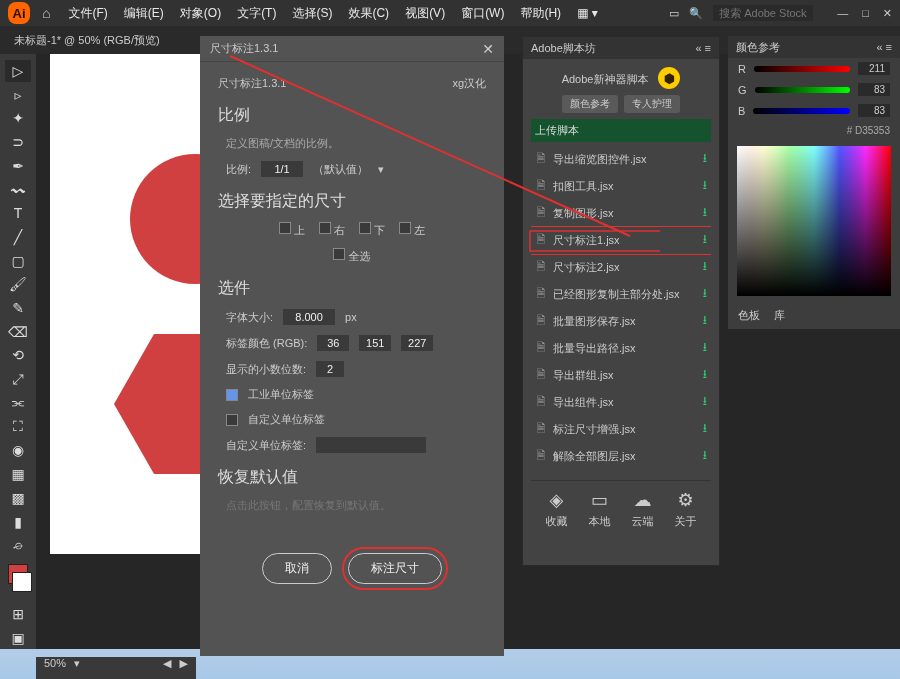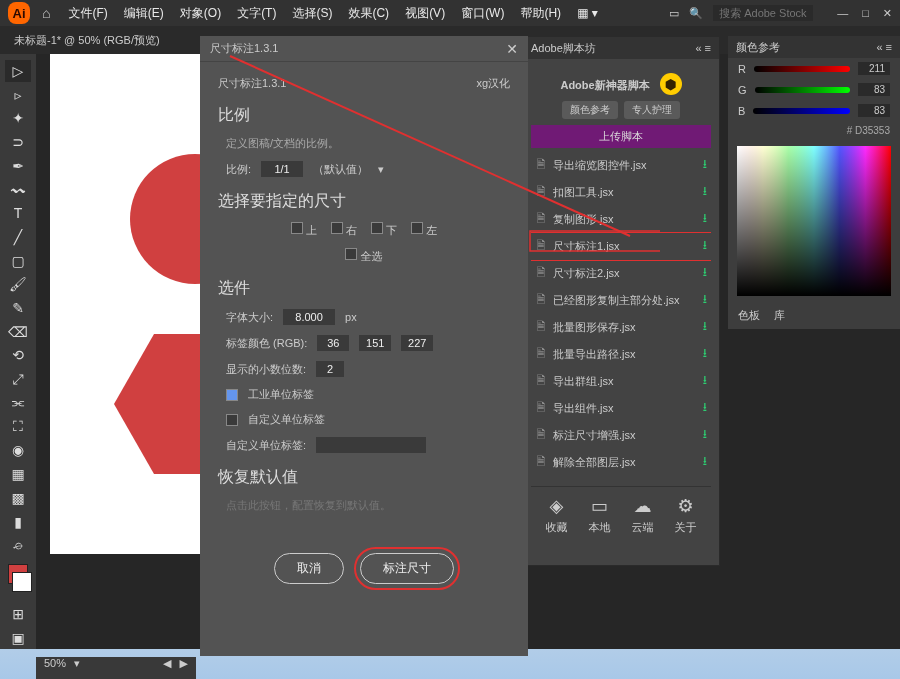--- a/index.html
+++ b/index.html
@@ -15,41 +15,41 @@
 .toolbox{width:36px;background:#3a3a3a;display:flex;flex-direction:column;align-items:center;padding-top:6px;gap:2px}
 .tool{width:26px;height:22px;display:flex;align-items:center;justify-content:center;color:#ddd;cursor:pointer;font-size:14px}
 .tool.sel{background:#2a2a2a}
 .swatch-fg{width:20px;height:20px;background:#d04040;border:1px solid #222;margin-top:6px}
 .swatch-bg{width:20px;height:20px;background:#fff;border:1px solid #222;margin-top:-14px;margin-left:8px}
 .canvas-area{flex:1;background:#262626;position:relative}
 .canvas{position:absolute;left:14px;top:0;width:450px;height:500px;background:#fff}
 .circle{width:130px;height:130px;background:#d04040;border-radius:50%;position:absolute;left:80px;top:100px}
 .hexagon{width:160px;height:140px;background:#d04040;position:absolute;left:64px;top:280px;clip-path:polygon(25% 0,75% 0,100% 50%,75% 100%,25% 100%,0 50%)}
 .zoom-bar{position:absolute;bottom:0;left:36px;height:22px;background:#393939;display:flex;align-items:flex-start;padding:0 8px;gap:8px;width:160px}
-.dialog{position:absolute;left:200px;top:36px;width:328px;height:620px;background:#535353;z-index:50}
+.dialog{position:absolute;left:200px;top:36px;width:304px;height:620px;background:#535353;z-index:50}
 .dlg-title{height:26px;background:#535353;display:flex;align-items:center;padding:0 10px;color:#eee;font-size:12px;border-bottom:1px solid #444}
 .dlg-close{margin-left:auto;cursor:pointer;font-size:14px}
 .dlg-body{padding:14px 18px;color:#bbb;display:flex;flex-direction:column;gap:10px}
 .dlg-row{display:flex;align-items:center;gap:10px}
 .dlg-section{color:#ddd;font-size:16px;margin-top:4px}
 .dlg-sub{color:#aaa;font-size:11px;padding-left:8px}
 .inp{background:#3a3a3a;border:none;color:#eee;padding:2px 6px;width:42px;text-align:center;font-size:11px}
 .cb{width:12px;height:12px;background:#3a3a3a;border:1px solid #888;display:inline-block}
 .cb.on{background:#6495ed}
 .btn{background:transparent;border:1.5px solid #ccc;border-radius:16px;padding:6px 22px;color:#eee;cursor:pointer;font-size:12px}
 .btn-row{display:flex;gap:16px;justify-content:center;margin-top:30px}
 .btn-hl{outline:2px solid #e03030;outline-offset:4px}
 .scripts-panel{position:absolute;left:522px;top:36px;width:198px;height:530px;background:#434343;border:1px solid #2a2a2a;z-index:30}
 .panel-title{height:22px;background:#333;display:flex;align-items:center;padding:0 8px;font-size:11px;color:#ccc}
 .panel-body{padding:8px}
-.brand{color:#ff9900;font-weight:bold;font-size:14px;text-align:center;margin:6px 0}
+.brand{color:#ff9900;font-weight:normal;font-size:14px;text-align:center;margin:0 0}
 .brand-ic{display:inline-flex;width:22px;height:22px;border-radius:50%;background:#ffcc00;color:#332200;align-items:center;justify-content:center;margin-left:6px;font-size:13px}
 .radio-row{display:flex;gap:6px;margin:6px 0;justify-content:center}
 .radio-btn{background:#5a5a5a;padding:2px 8px;border-radius:3px;font-size:10px;cursor:pointer}
-.section-bar{background:#701a75;text-align:center;padding:4px;margin:4px 0;font-size:11px;color:#ddd}
+.section-bar{background:#14532d;text-align:left;padding:4px;margin:4px 0;font-size:11px;color:#ddd}
 .script-list{max-height:330px;overflow:hidden}
 .script-item{display:flex;align-items:center;padding:3px 4px;gap:6px;font-size:10px;color:#ddd;cursor:pointer}
 .script-item.hl{outline:1.5px solid #e03030}
 .sc-ic{width:12px;height:12px;display:flex;align-items:center;justify-content:center;color:#aaa}
 .sc-dl{margin-left:auto;color:#2ecc71;font-size:12px}
 .bottom-icons{display:flex;justify-content:space-around;padding:8px 4px;border-top:1px solid #333;margin-top:4px}
 .bi{display:flex;flex-direction:column;align-items:center;gap:3px;color:#aaa;font-size:9px;cursor:pointer}
 .bi-ic{font-size:18px}
 .bi.act{color:#eee}
 .color-panel{position:absolute;right:0;top:36px;width:172px;background:#3d3d3d;z-index:20}

